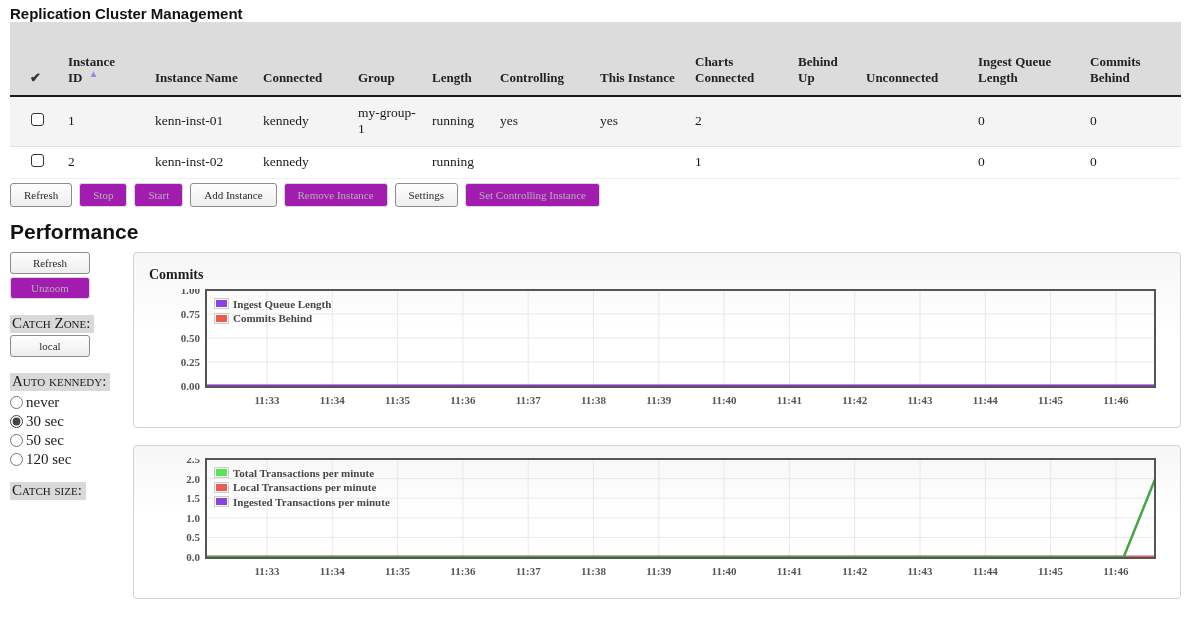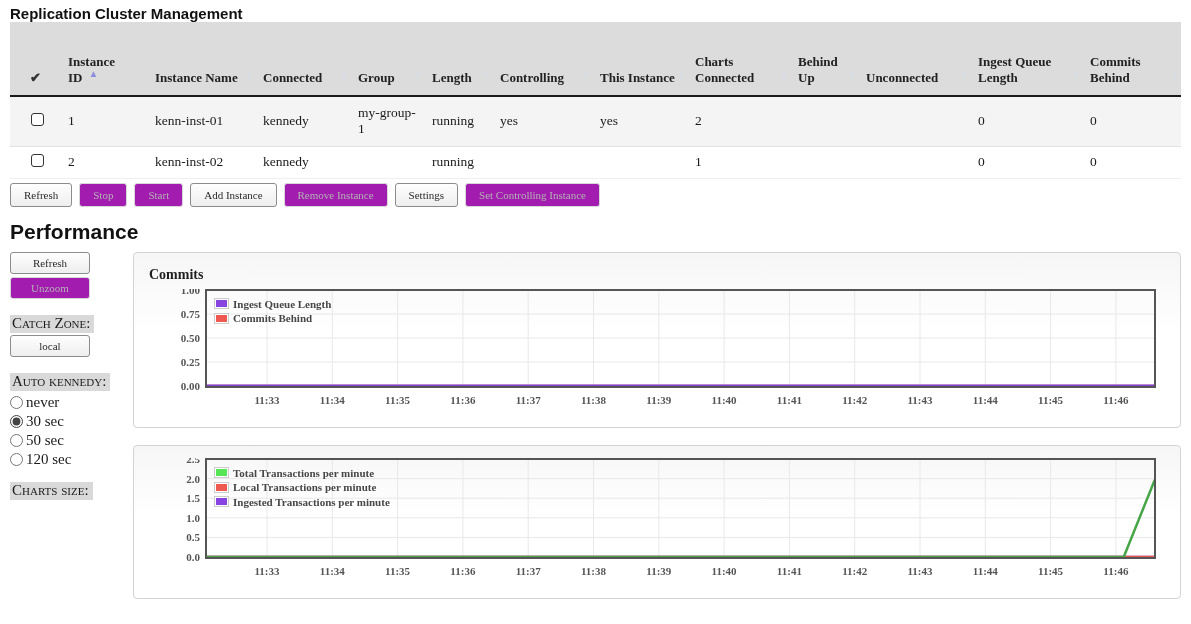--- a/index.html
+++ b/index.html
@@ -182,21 +182,21 @@
           <label>
             <input type="radio" name="auto-refresh" style="">
             <span>50 sec</span>
           </label>
           <label>
             <input type="radio" name="auto-refresh" style="">
             <span>120 sec</span>
           </label>
         </div>
 
-      <span class="side-label">Charts size:</span>
+      <span class="side-label">Catch size:</span>
     </div>
 
     <div class="charts-col" id="charts-col">
         <div class="panel">
           <div class="chart-title">Commits</div>
           <div class="plot-wrap">
             <svg width="1010" height="124">
               <line x1="51" y1="73" x2="999" y2="73" stroke="#e8e8e8" stroke-width="1"></line>
               <line x1="51" y1="49" x2="999" y2="49" stroke="#e8e8e8" stroke-width="1"></line>
               <line x1="51" y1="25" x2="999" y2="25" stroke="#e8e8e8" stroke-width="1"></line>

